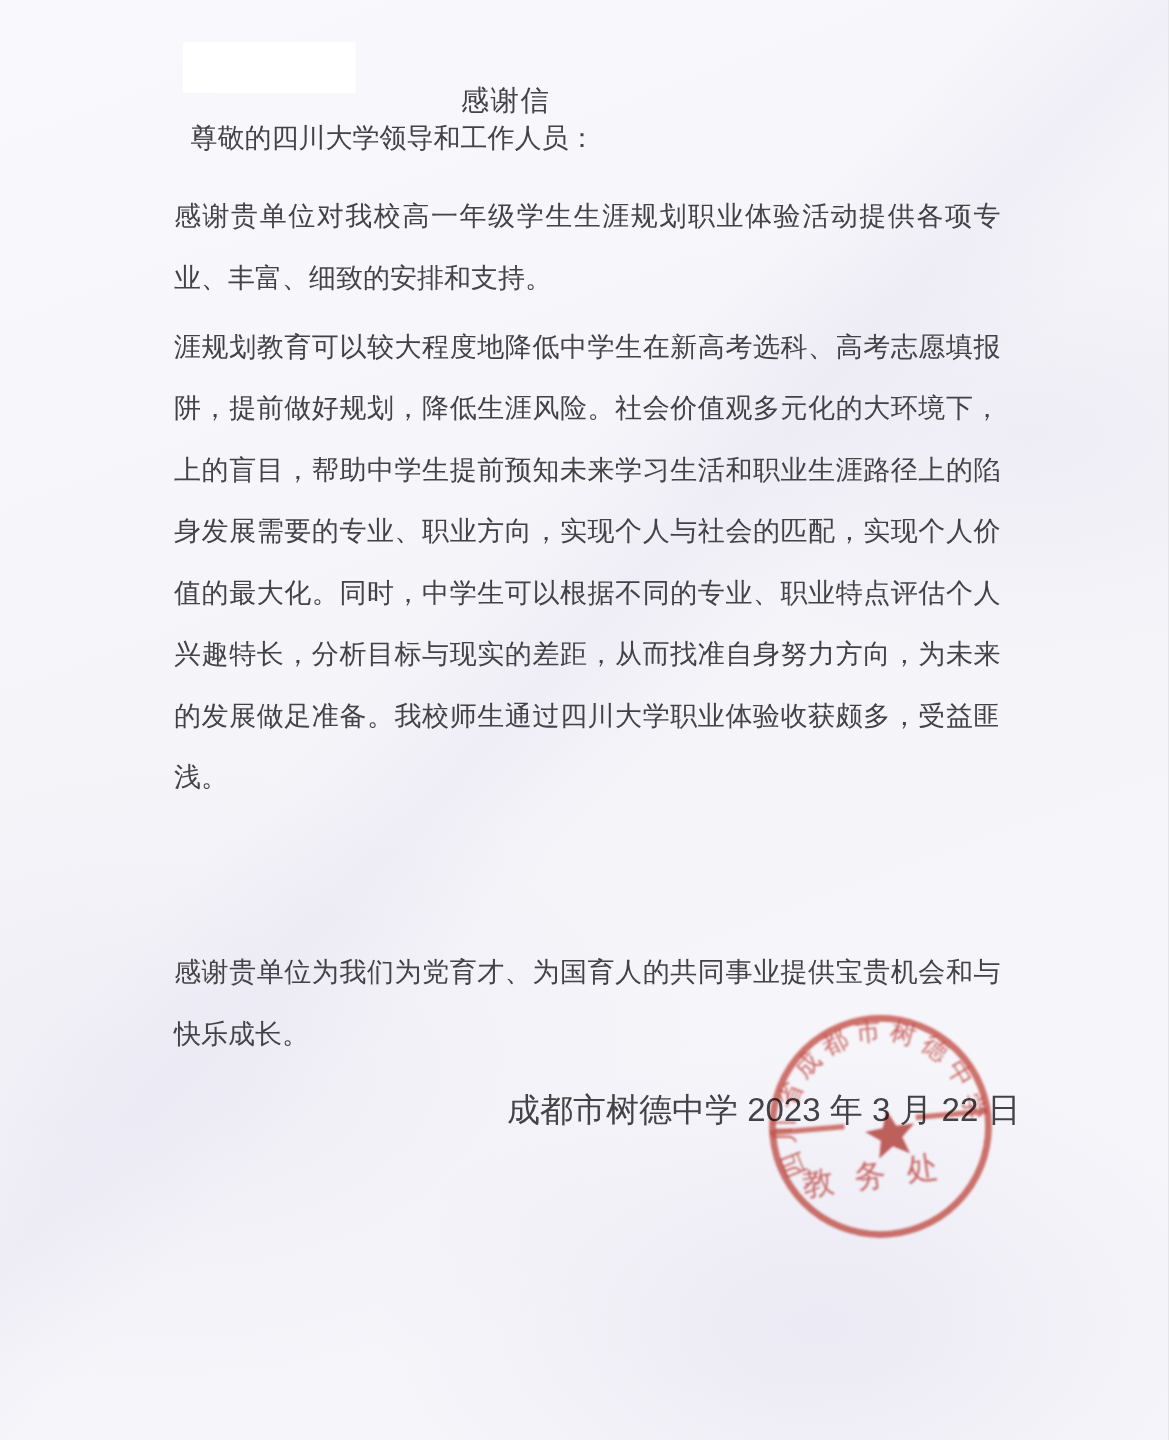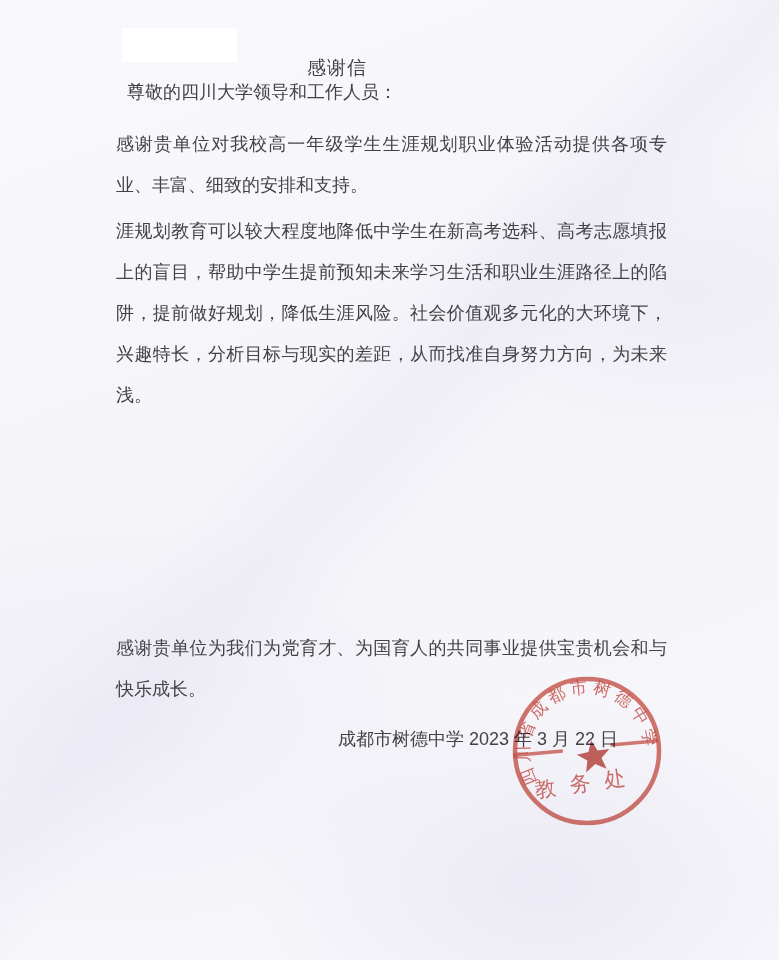--- a/index.html
+++ b/index.html
@@ -38,21 +38,21 @@
     white-space:normal;
     text-align:justify;
     text-align-last:justify;
     text-justify:inter-character;
   }
   #para-0{top:124px;}
   #para-1{top:211px;}
   #para-2{top:628px;}
   .signature{
     position:absolute;left:338px;top:719px;
-    font-size:18px;line-height:41px;white-space:nowrap;
+    font-size:22px;line-height:41px;white-space:nowrap;
   }
   .stamp{
     position:absolute;left:499px;top:663px;width:176px;height:176px;
     mix-blend-mode:multiply;opacity:.88;
   }
 </style>
 </head>
 <body>
 
 <div class="page">
@@ -62,23 +62,26 @@
   <div class="title">感谢信</div>
 
   <div class="salutation">尊敬的四川大学领导和工作人员：</div>
 
   <div class="para" id="para-0">
       <div class="line fill">感谢贵单位对我校高一年级学生生涯规划职业体验活动提供各项专</div>
       <div class="line">业、丰富、细致的安排和支持。</div>
     </div>
   <div class="para" id="para-1">
       <div class="line fill">涯规划教育可以较大程度地降低中学生在新高考选科、高考志愿填报</div>
+      <div class="line fill">阱，提前做好规划，降低生涯风险。社会价值观多元化的大环境下，</div>
       <div class="line fill">上的盲目，帮助中学生提前预知未来学习生活和职业生涯路径上的陷</div>
-      <div class="line fill">阱，提前做好规划，降低生涯风险。社会价值观多元化的大环境下，</div>
+      <div class="line fill">身发展需要的专业、职业方向，实现个人与社会的匹配，实现个人价</div>
+      <div class="line fill">值的最大化。同时，中学生可以根据不同的专业、职业特点评估个人</div>
       <div class="line fill">兴趣特长，分析目标与现实的差距，从而找准自身努力方向，为未来</div>
+      <div class="line fill">的发展做足准备。我校师生通过四川大学职业体验收获颇多，受益匪</div>
       <div class="line">浅。</div>
     </div>
   <div class="para" id="para-2">
       <div class="line fill">感谢贵单位为我们为党育才、为国育人的共同事业提供宝贵机会和与</div>
       <div class="line">快乐成长。</div>
     </div>
 
   <div class="signature">成都市树德中学 2023 年 3 月 22 日</div>
 
   <svg class="stamp" viewBox="0 0 176 176" xmlns="http://www.w3.org/2000/svg">

